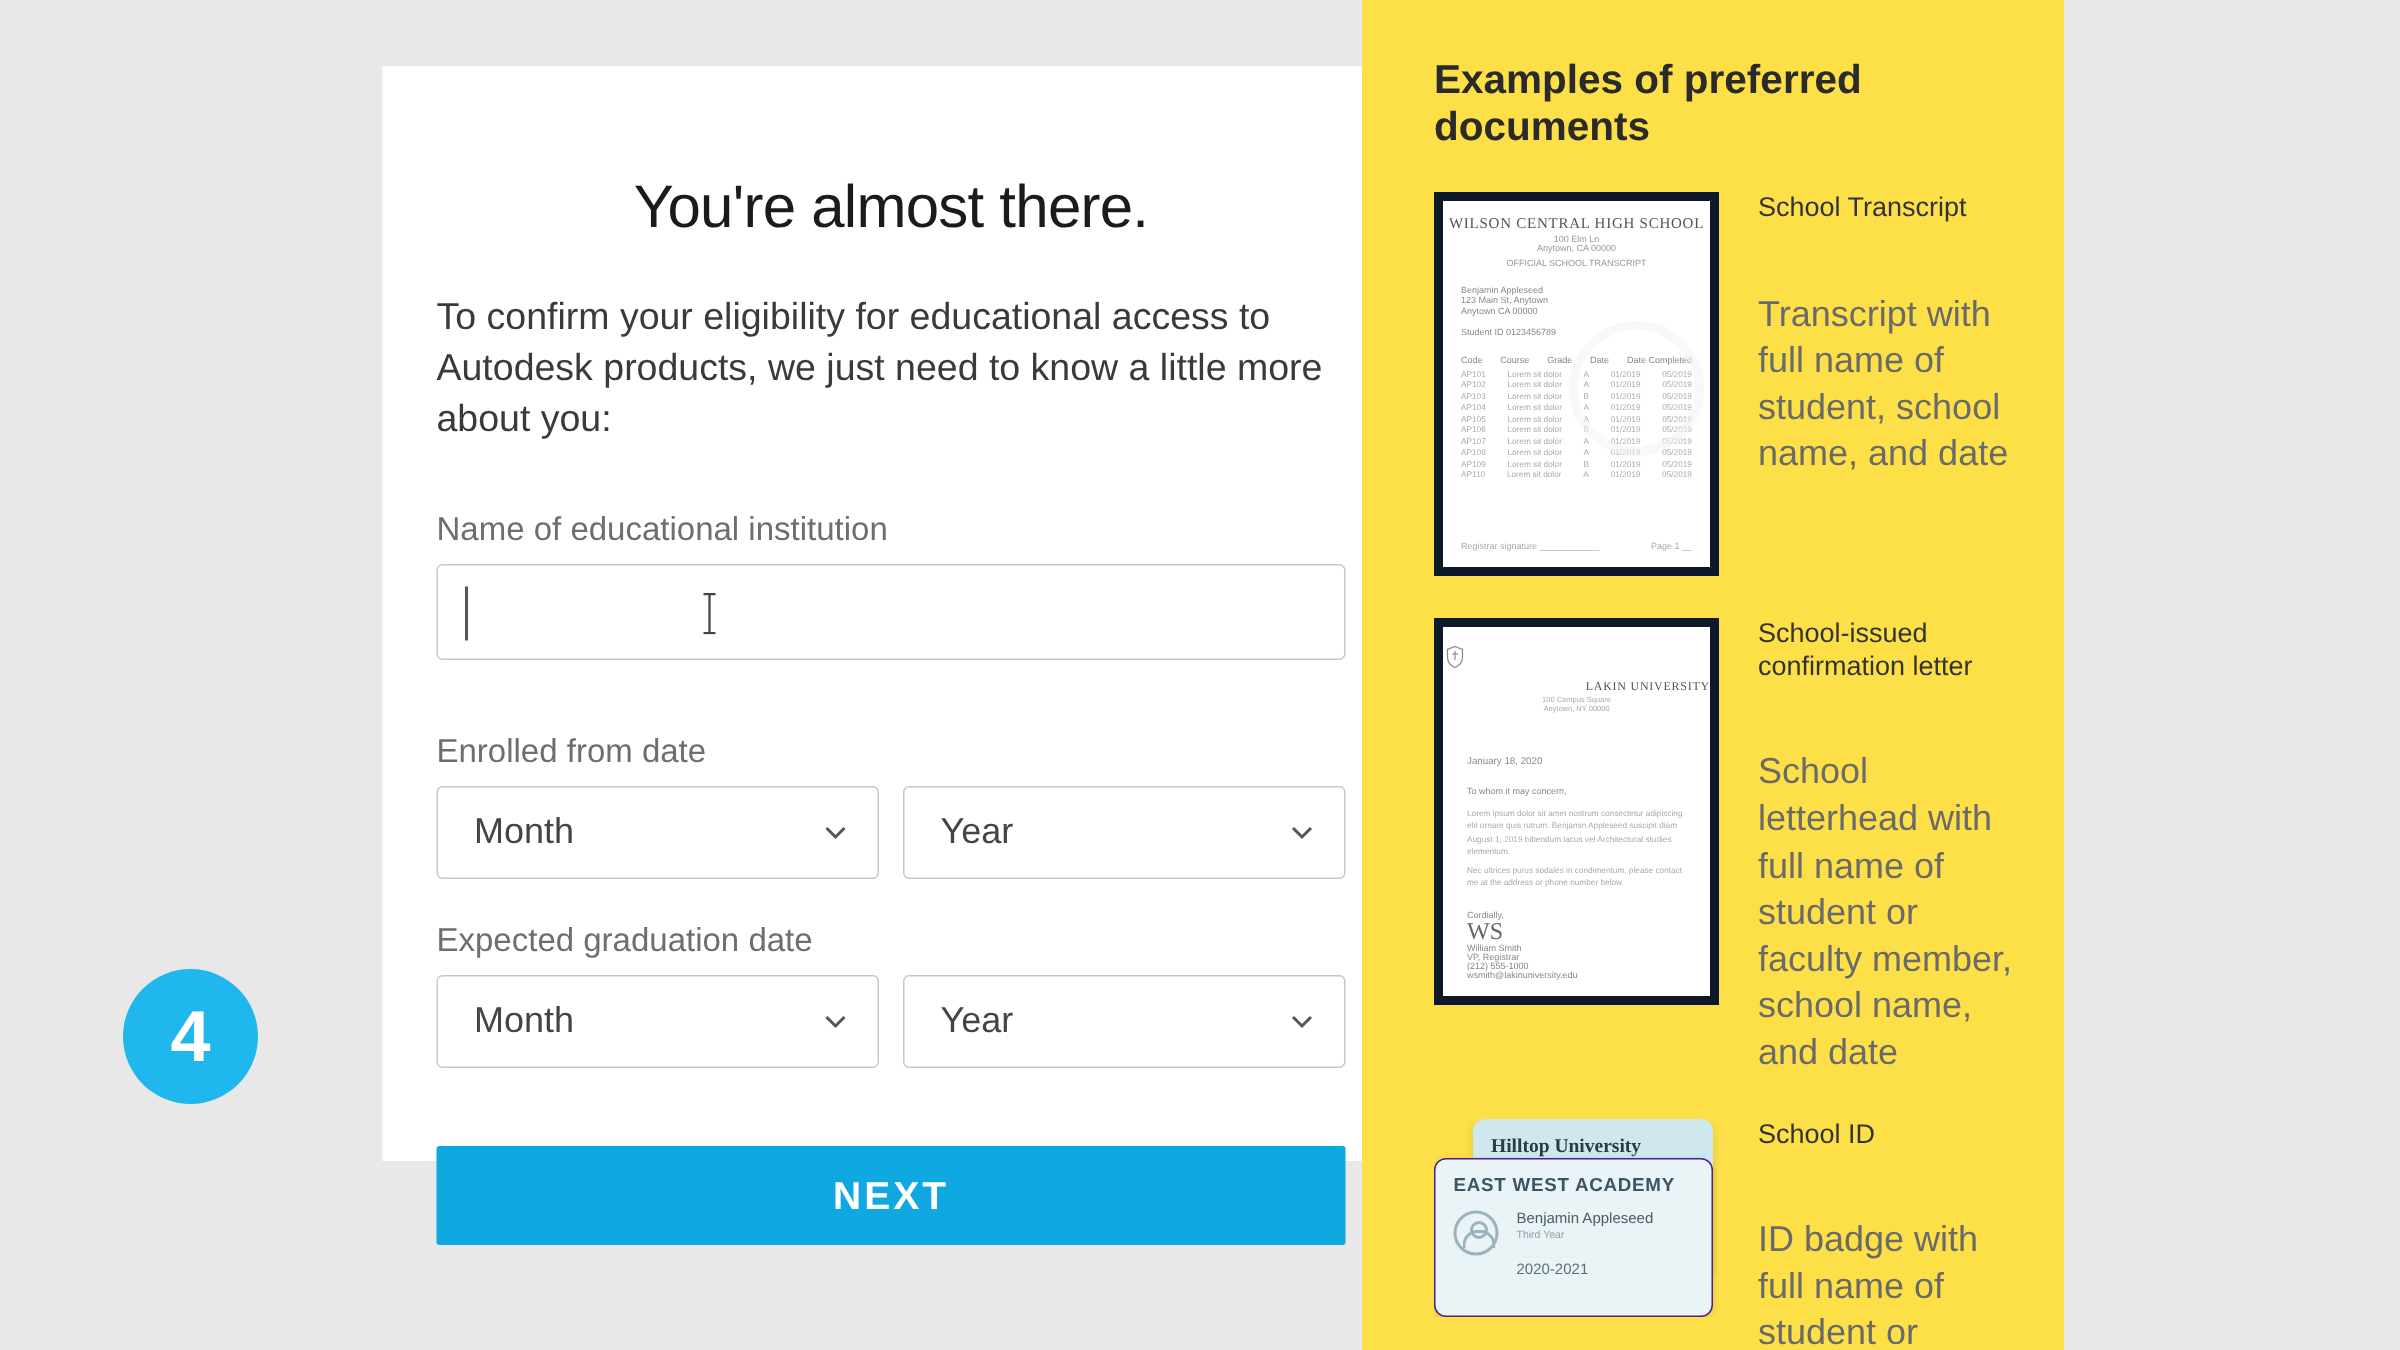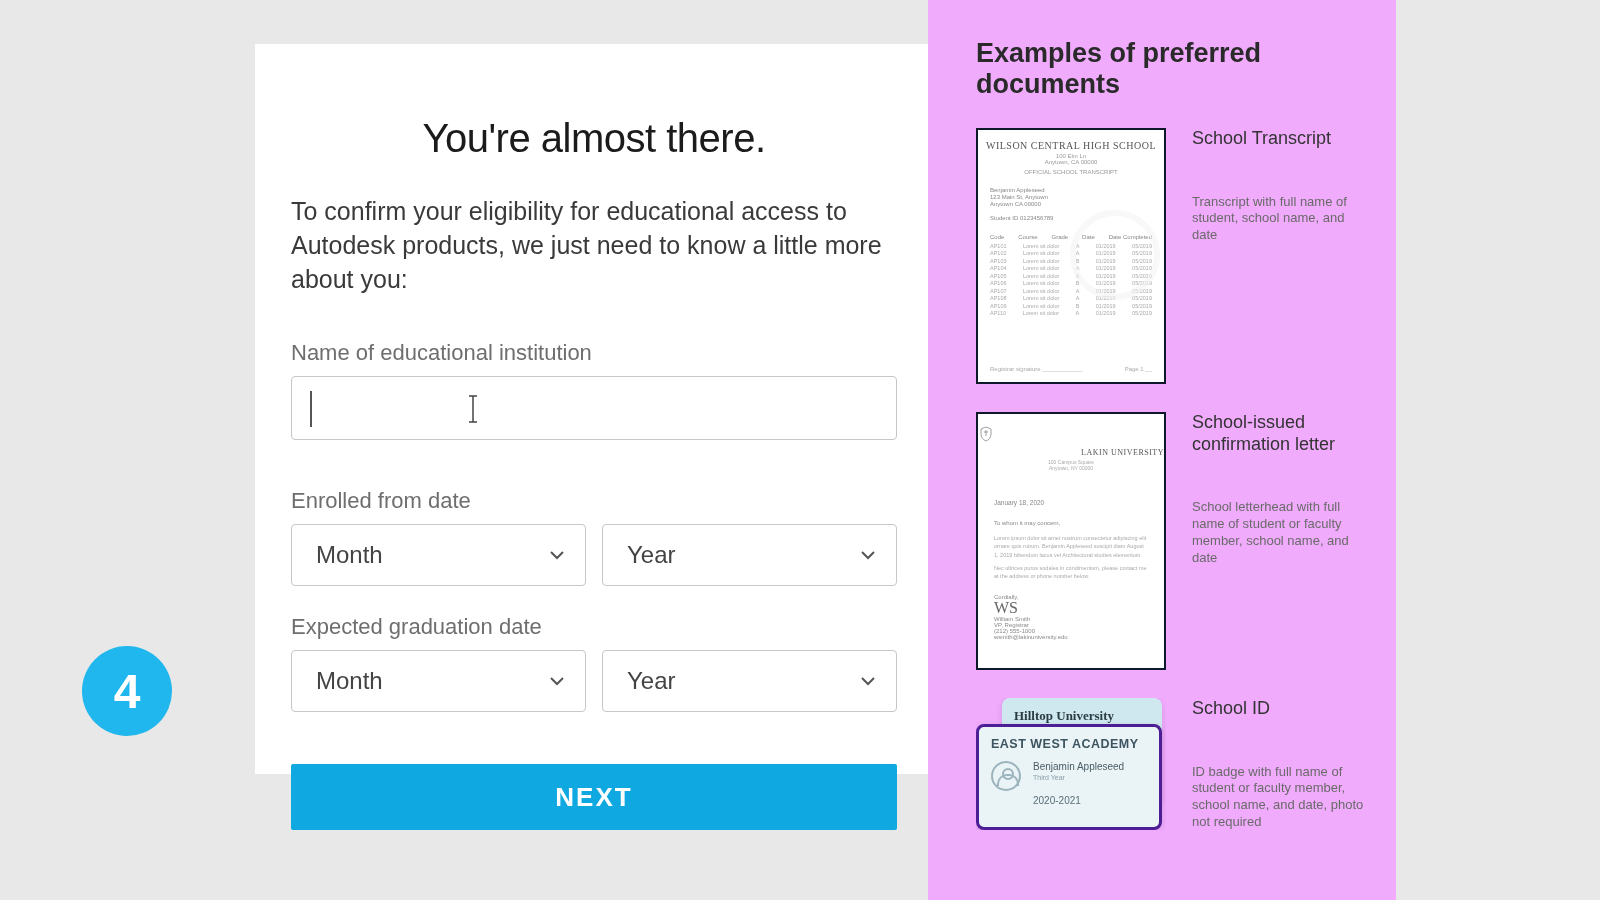--- a/index.html
+++ b/index.html
@@ -118,51 +118,51 @@
     color:#fff;
     display:flex;
     align-items:center;
     justify-content:center;
     font-size:48px;
     font-weight:800;
   }
 
   .side-panel {
     position:absolute;
-    left:928px;
+    left:908px;
     top:0;
     width:468px;
     height:900px;
-    background:#f0abfc;
+    background:#fde047;
     padding:38px 28px 0 48px;
   }
   .side-title {
     font-size:27px;
     font-weight:600;
     color:#2a2a2a;
     margin-bottom: 28px;
   }
   .example-row {
     display:flex;
     gap:26px;
     margin-bottom: 28px;
   }
   .thumb {
     width:190px;
     background:#fff;
-    border:2px solid #0f172a;
+    border:6px solid #0f172a;
     flex-shrink:0;
     position:relative;
     overflow:hidden;
   }
   .thumb.h1 { height:256px; }
   .thumb.h2 { height:258px; }
   .thumb.h3 { height:132px; border:none; background:transparent; }
   .ex-title { font-size:18px; font-weight:500; color:#333; margin-bottom:6px; line-height:1.2; }
-  .ex-desc { font-size:13px; color:#6a6a6a; line-height:1.3;margin-top:44px; }
+  .ex-desc { font-size:24px; color:#6a6a6a; line-height:1.3;margin-top:44px; }
 
   
   .tr-head { font-family: Georgia, serif; font-size:10px; text-align:center; color:#555; margin-top:10px; letter-spacing:0.5px;}
   .tr-sub { font-size:6px; color:#999; text-align:center; margin-top:2px;}
   .tr-block { margin:12px 12px 0 12px; }
   .tr-name { font-size:6px; color:#888; line-height:1.2;}
   .tr-table { margin:12px 12px 0 12px; }
   .tr-th { display:flex; font-size:6px; color:#888; justify-content:space-between; margin-bottom:3px;}
   .tr-tr { display:flex; font-size:5.5px; color:#aaa; justify-content:space-between; margin-bottom:1.5px;}
   .tr-watermark { position:absolute; right:4px; top:80px; width:90px; height:90px; border:6px solid #f2f2f2; border-radius:50%; opacity:0.55;}
@@ -188,21 +188,21 @@
   .id-back {
     left:26px; top:0; width:160px; height:106px;
     background:#cfe7ee;
     padding:10px 12px;
   }
   .id-back-title { font-family: Georgia, serif; font-size:13px; font-weight:700; color:#2b3c44;}
   .id-front {
     left:0; top:26px; width:186px; height:106px;
     background:#eaf3f6;
     padding:10px 12px;
-    border:3px solid #4c1d95;
+    border:1px solid #4c1d95;
   }
   .id-front-title { font-size:12.5px; font-weight:600; color:#3c5560; letter-spacing:0.5px; margin-bottom:10px;}
   .id-front-body { display:flex; gap:12px; align-items:flex-start;}
   .id-avatar { width:30px; height:30px; border:2px solid #9bb3bc; border-radius:50%; position:relative; flex-shrink:0;}
   .id-avatar::before { content:""; position:absolute; left:9px; top:5px; width:8px; height:8px; border:2px solid #9bb3bc; border-radius:50%;}
   .id-avatar::after { content:""; position:absolute; left:4px; bottom:3px; width:18px; height:10px; border:2px solid #9bb3bc; border-bottom:none; border-radius:10px 10px 0 0;}
   .id-name { font-size:10px; color:#4a5c64;}
   .id-role { font-size:7px; color:#8aa0a8; margin-top:2px;}
   .id-year { font-size:10px; color:#5a6e76; margin-top:14px;}
 

